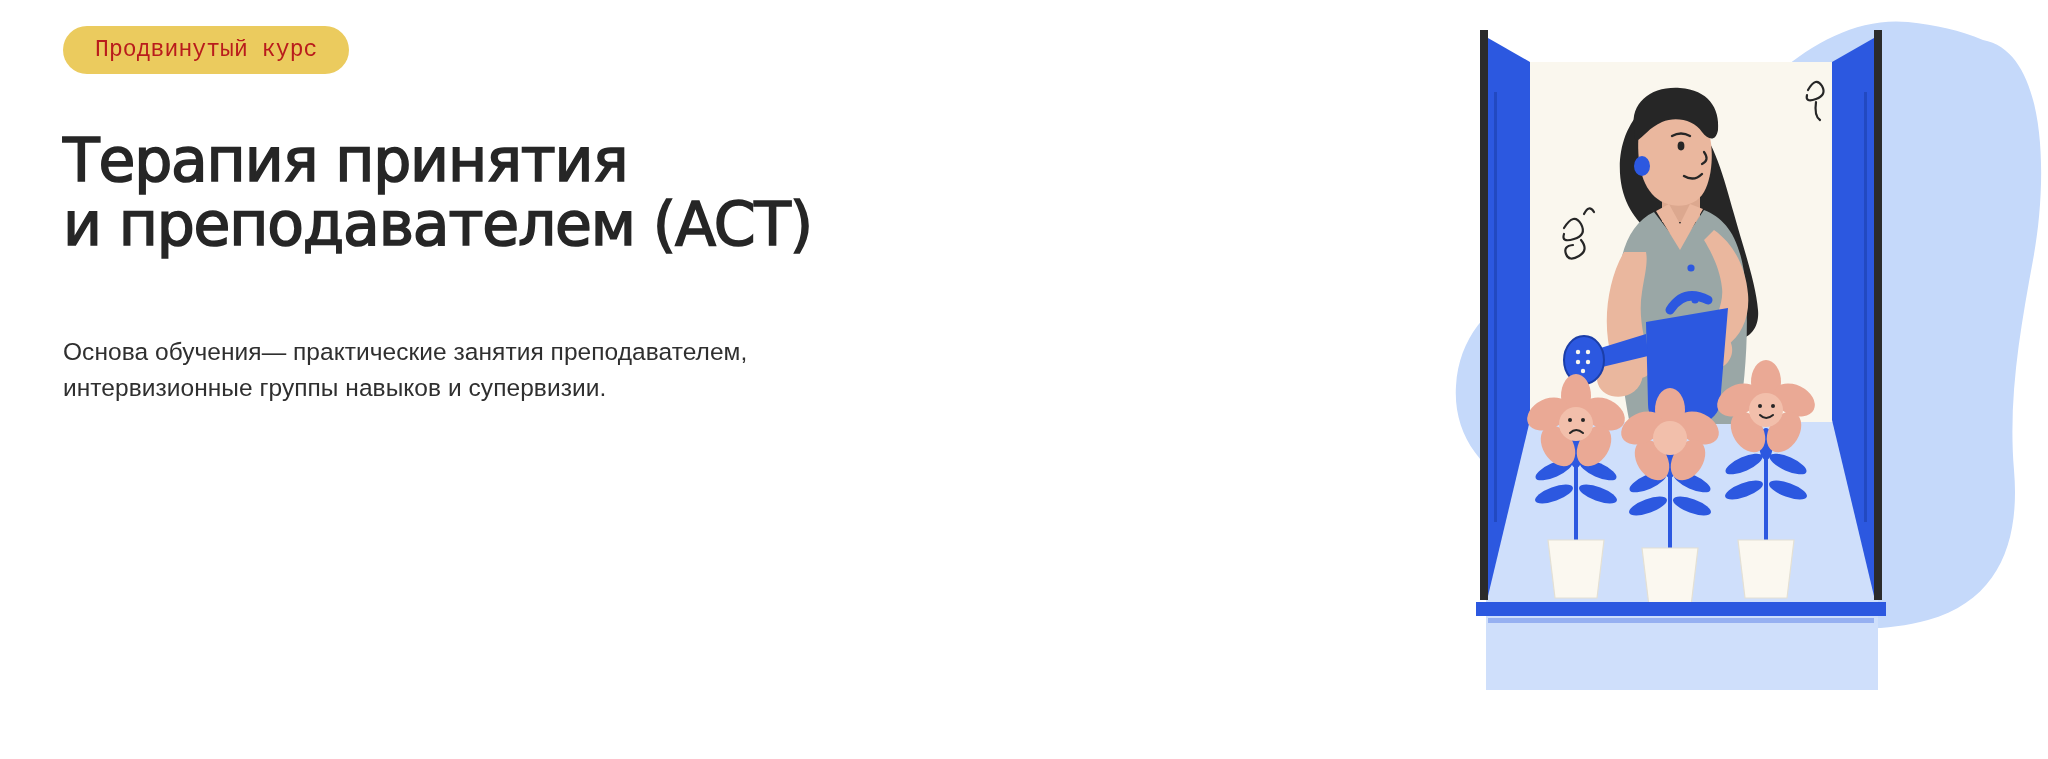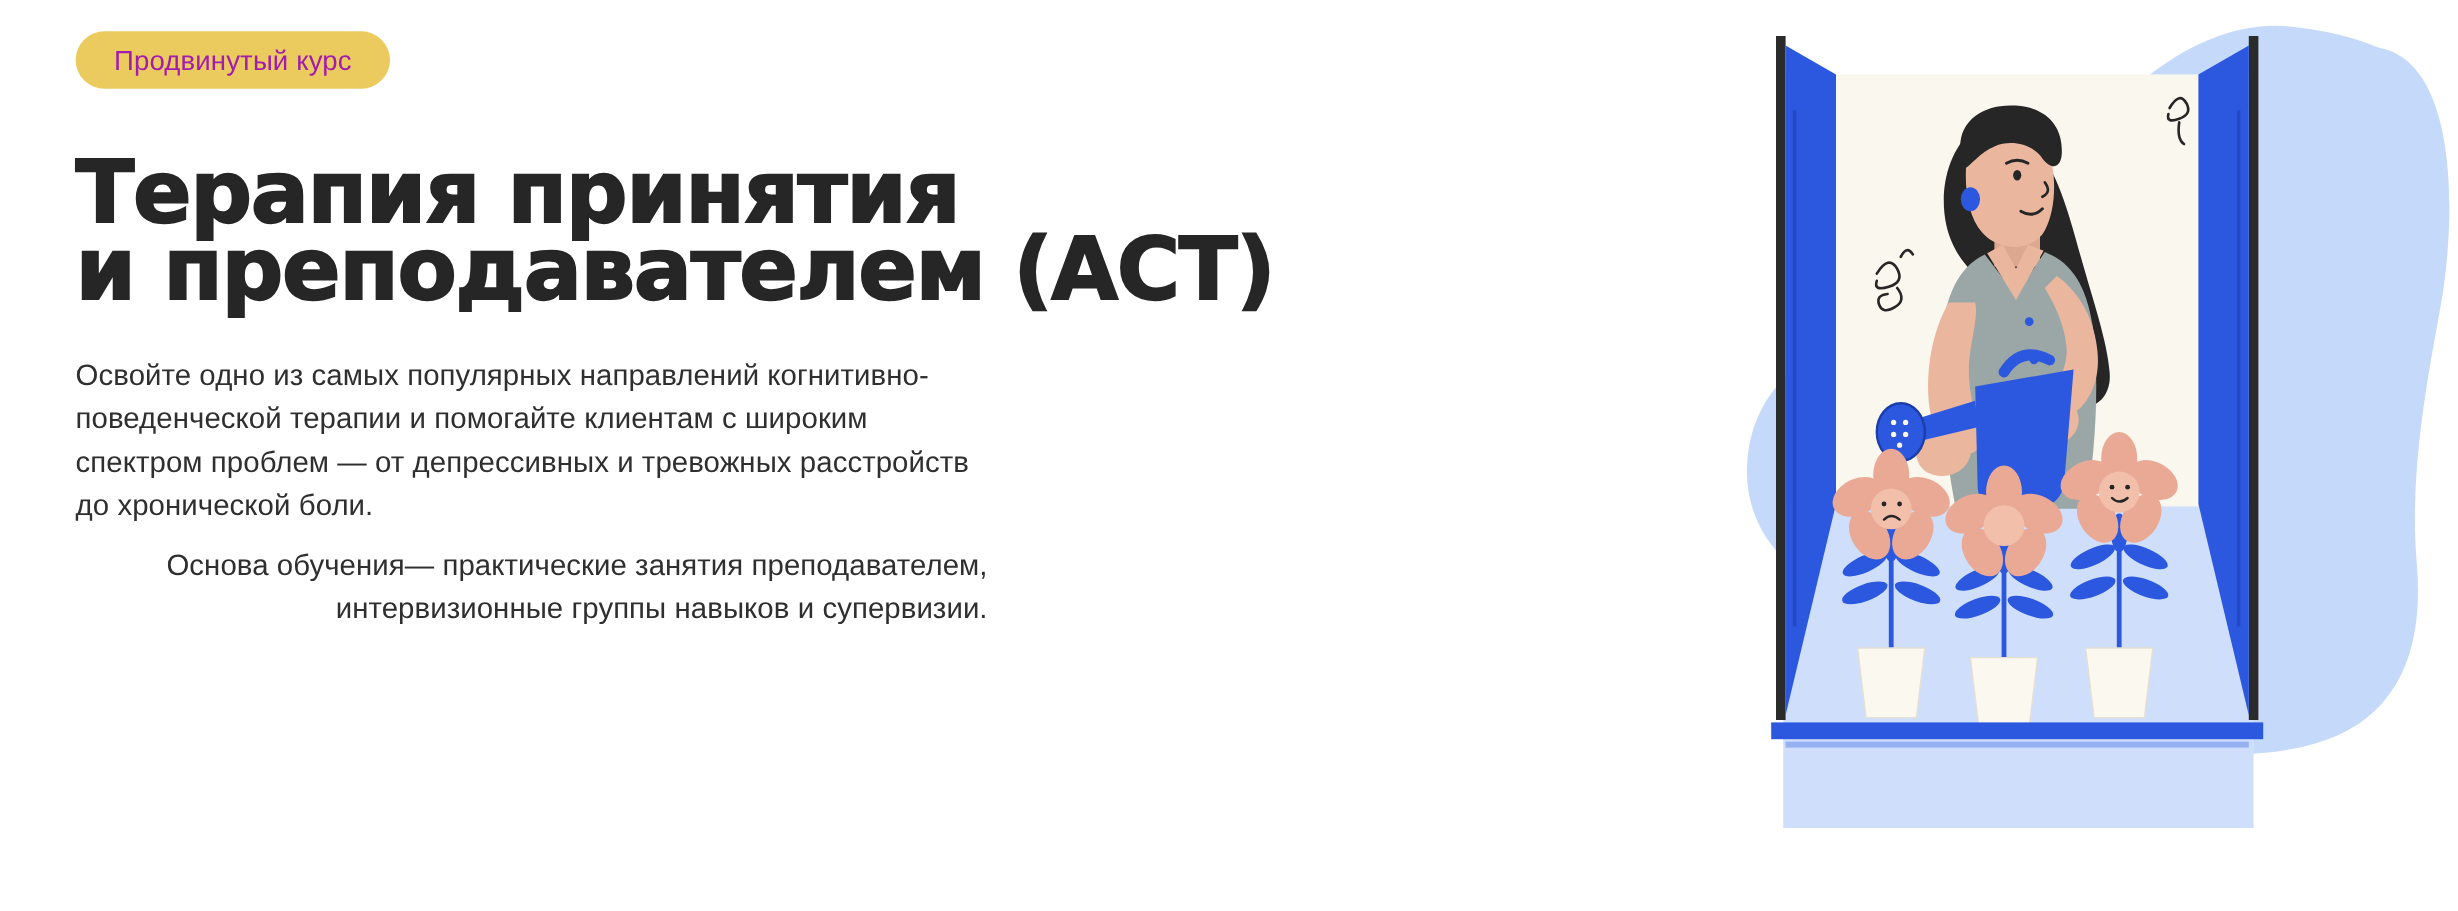--- a/index.html
+++ b/index.html
@@ -19,52 +19,52 @@
 
   #badge {
     position:absolute;
     left:0; top:26px;
     height:48px;
     padding:0 32px;
     background:#ebcb5e;
     border-radius:24px;
     display:flex; align-items:center;
     font-size:23px;
-    color:#a21caf;
+    color:#b91c1c;
     letter-spacing:0.1px;
     white-space:nowrap;
-    font-family:Liberation Sans, sans-serif;
+    font-family:Liberation Mono, monospace;
   }
 
   #page-title {
     position:absolute;
     left:0; top:128px;
     width:900px;
     font-family:"DejaVu Sans","Liberation Sans",sans-serif;
-    font-weight:bold;
-    font-size:72px;
+    font-weight:normal;
+    font-size:60px;
     line-height:64px;
     letter-spacing:-1.2px;
     color:#262626;
     -webkit-text-stroke:1.6px #262626;
   }
   #page-title .tline { display:block; white-space:nowrap; }
 
   #body-copy {
     position:absolute;
     left:0; top:296px;
     width:760px;
   }
   #body-copy p {
     font-size:24.5px;
     line-height:36px;
     color:#2f2f2f;
     letter-spacing:0.05px;
   }
-  #body-copy p.para-2 { margin-top:14px;text-align:right; }
+  #body-copy p.para-2 { margin-top:38px; }
 
   
   #illustration {
     position:absolute;
     right:0; top:0;
     width:640px; height:759px;
     overflow:hidden;
   }
   #illustration svg { display:block; }
 </style>
@@ -74,21 +74,20 @@
 <div id="content-column">
 
   <div id="badge">Продвинутый курс</div>
 
   <h1 id="page-title">
     <span class="tline">Терапия принятия</span>
     <span class="tline">и преподавателем (ACT)</span>
   </h1>
 
   <div id="body-copy">
-    <p class="para-1">Освойте одно из самых популярных направлений когнитивно-поведенческой терапии и помогайте клиентам с широким спектром проблем — от депрессивных и тревожных расстройств до хронической боли.</p>
     <p class="para-2">Основа обучения— практические занятия преподавателем, интервизионные группы навыков и супервизии.</p>
   </div>
 
 </div>
 
 <div id="illustration">
 <svg width="640" height="759" viewBox="0 0 640 759" xmlns="http://www.w3.org/2000/svg">
 
   <path fill="#c5d9fa" d="M575 40
            C 640 52 640 180 625 260

